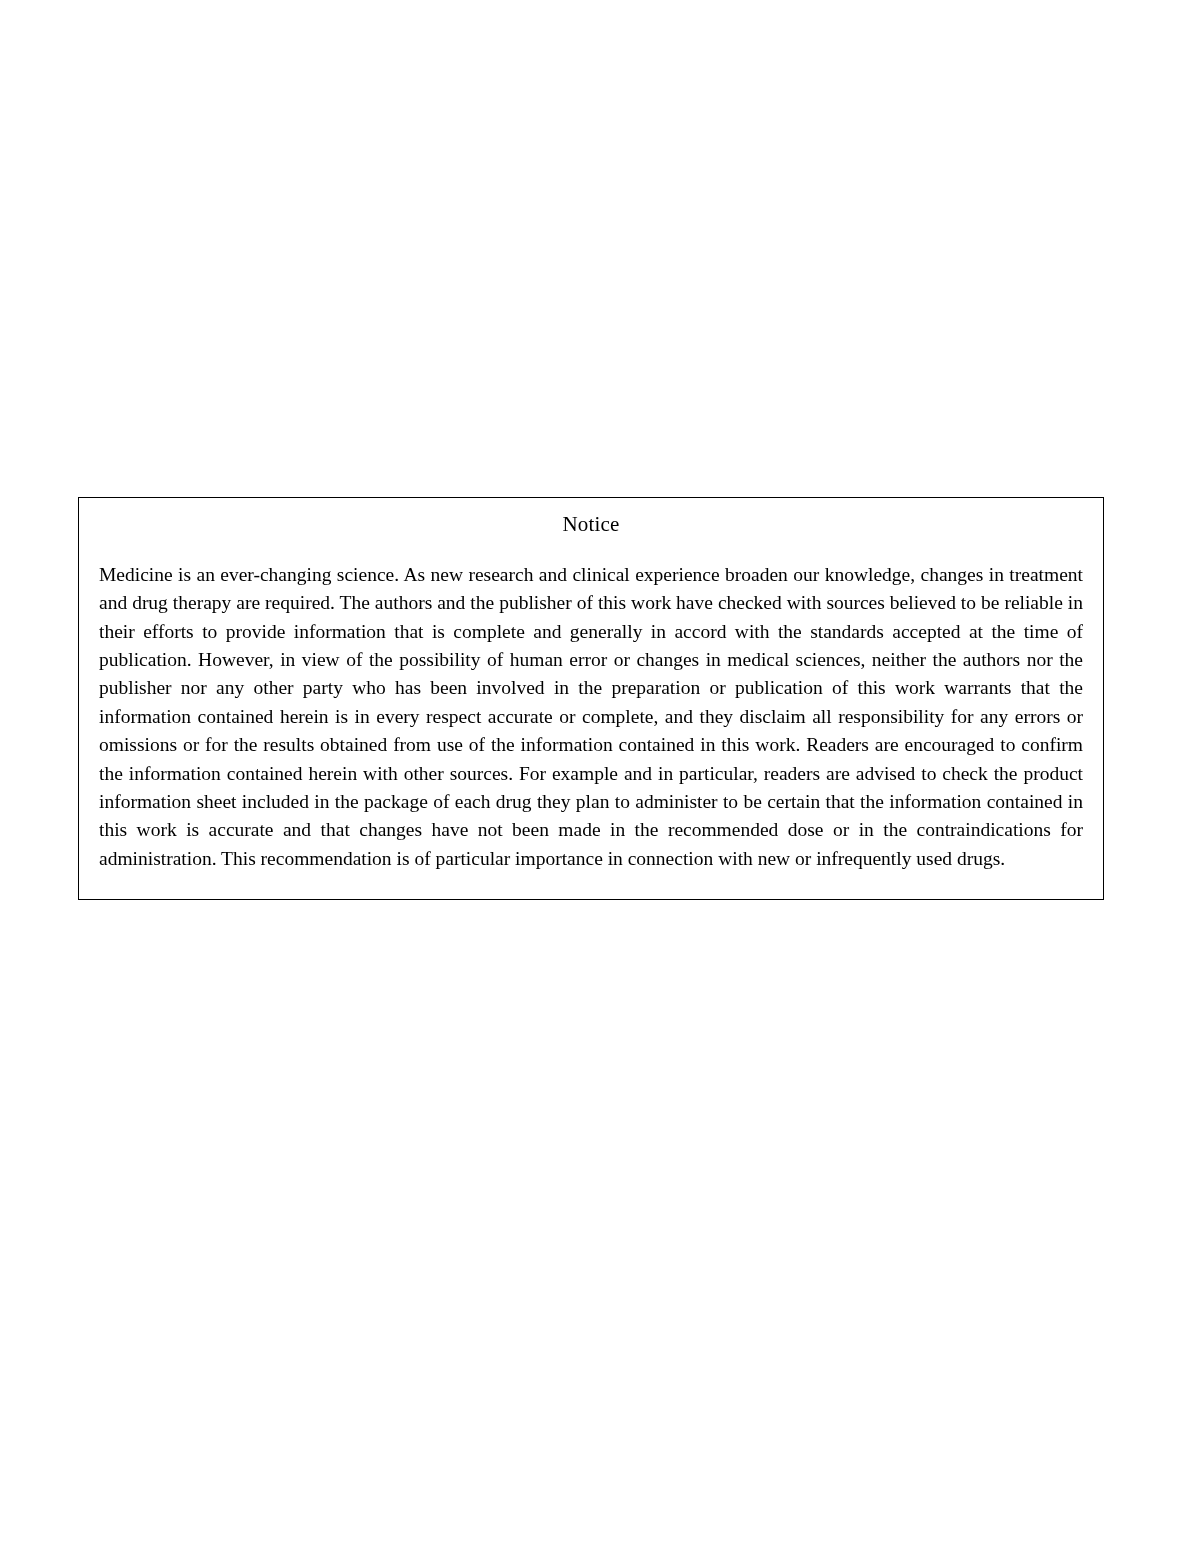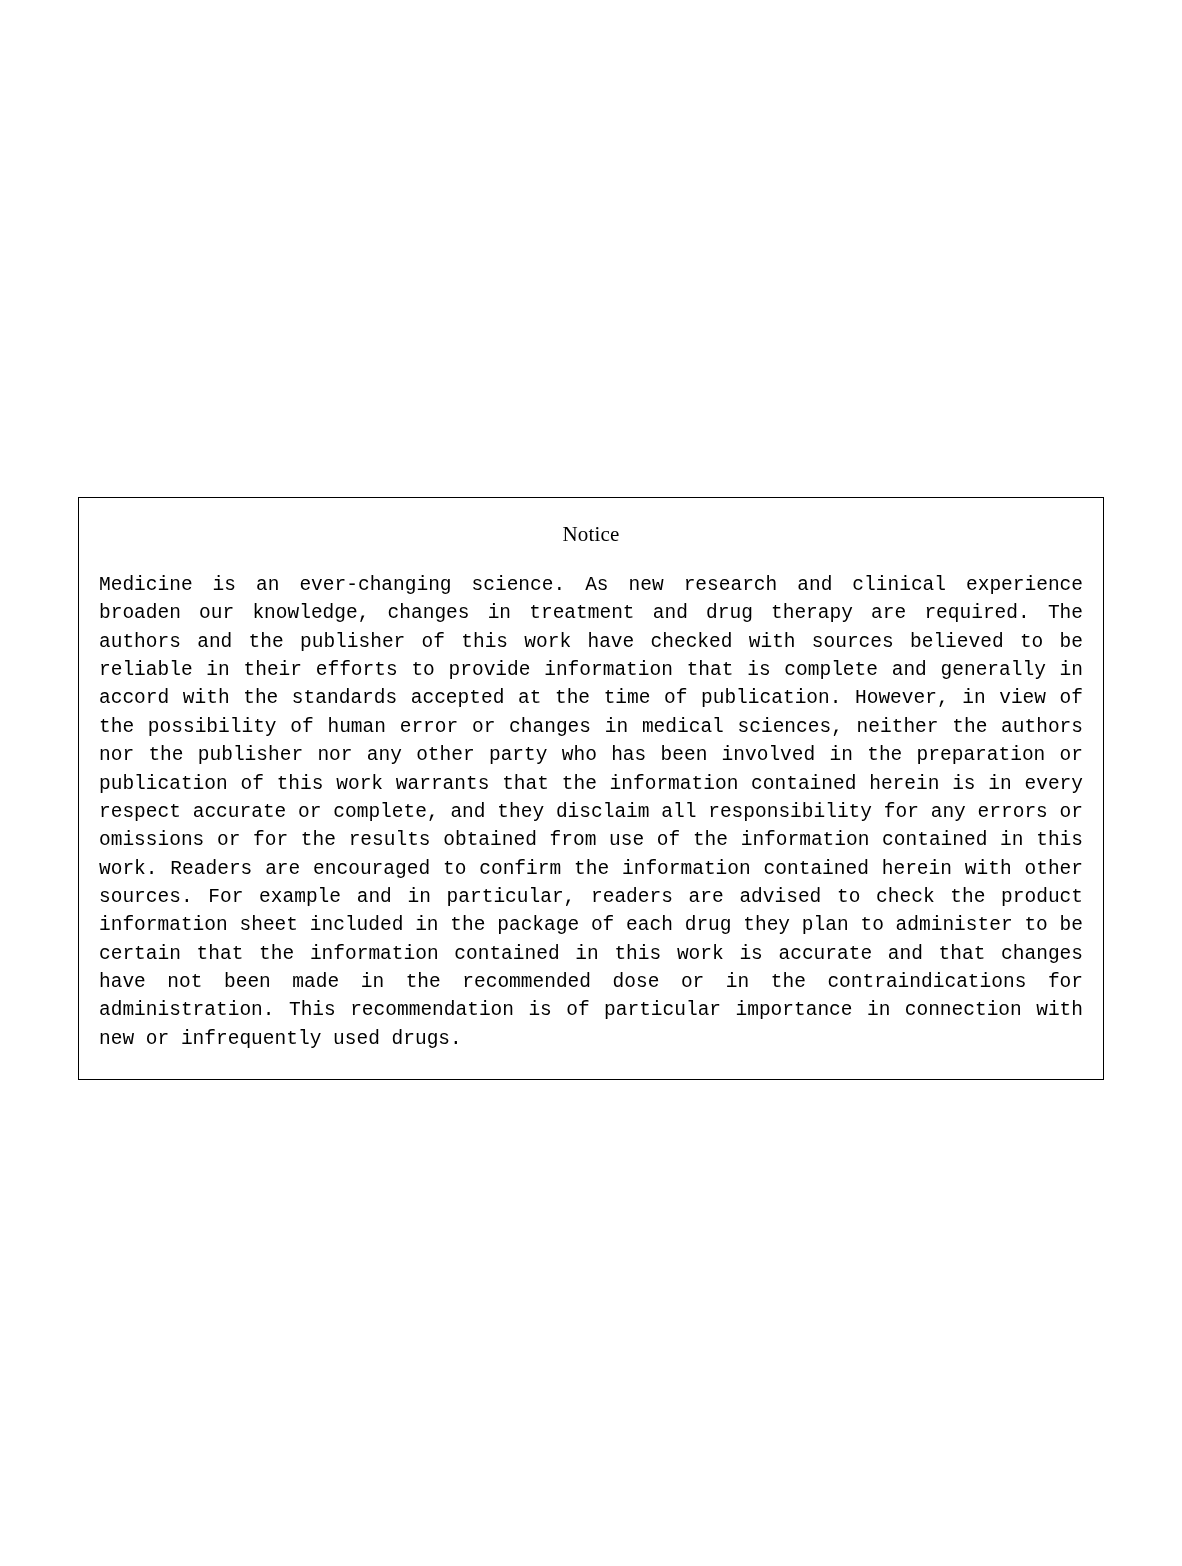--- a/index.html
+++ b/index.html
@@ -15,33 +15,33 @@
     margin: 0 auto;
     overflow: hidden;
   }
   .notice-box {
     position: absolute;
     left: 78px;
     top: 497px;
     width: 1026px;
     box-sizing: border-box;
     border: 1px solid #000000;
-    padding: 24px 20px 26px 20px;
+    padding: 14px 20px 26px 20px;
     background: #ffffff;
   }
   .notice-title {
     text-align: center;
     font-family: "Liberation Serif", serif;
     font-size: 21px;
     color: #000000;
     margin: 0 0 24px 0;
     letter-spacing: 0.2px;
   }
   .notice-body {
-    font-family: Liberation Mono, monospace;
+    font-family: Liberation Serif, serif;
     font-size: 19.5px;
     line-height: 1.455;
     color: #000000;
     text-align: justify;
     text-justify: inter-word;
     margin: 0;
     hyphens: manual;
   }
 </style>
 </head>

